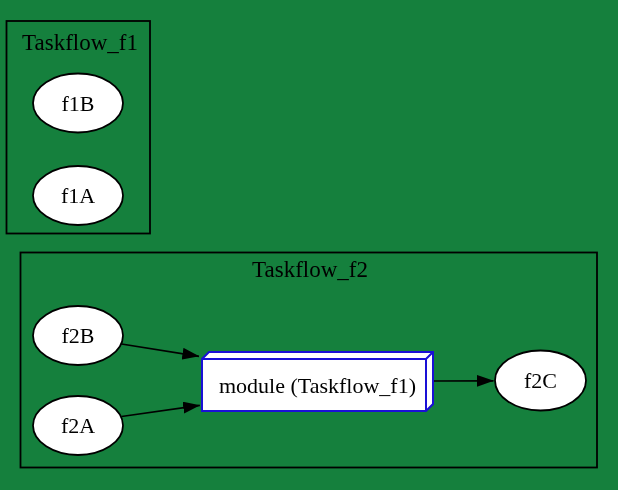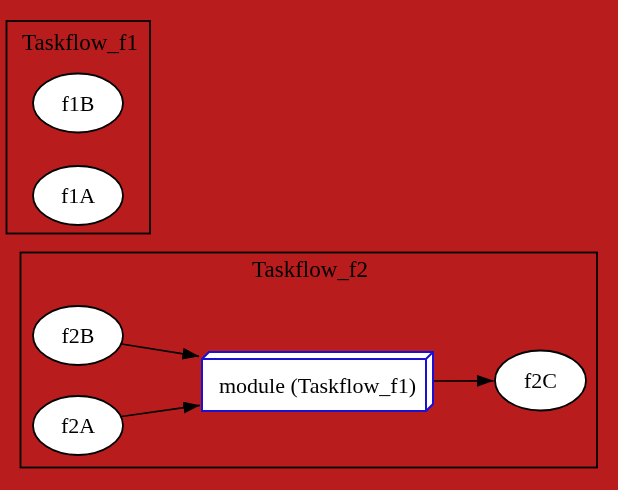--- a/index.html
+++ b/index.html
@@ -4,21 +4,21 @@
 <style>
   html, body {
     margin: 0;
     padding: 0;
     background: #ffffff;
   }
   .canvas {
     width: 618px;
     height: 490px;
     position: relative;
-    background: #b91c1c;
+    background: #15803d;
   }
   svg text {
     font-family: "Liberation Serif", "DejaVu Serif", serif;
     fill: #000000;
     text-anchor: middle;
   }
   .cluster-title { font-size: 23px; }
   .node-label    { font-size: 22px; }
   .cluster-border {
     fill: none;

